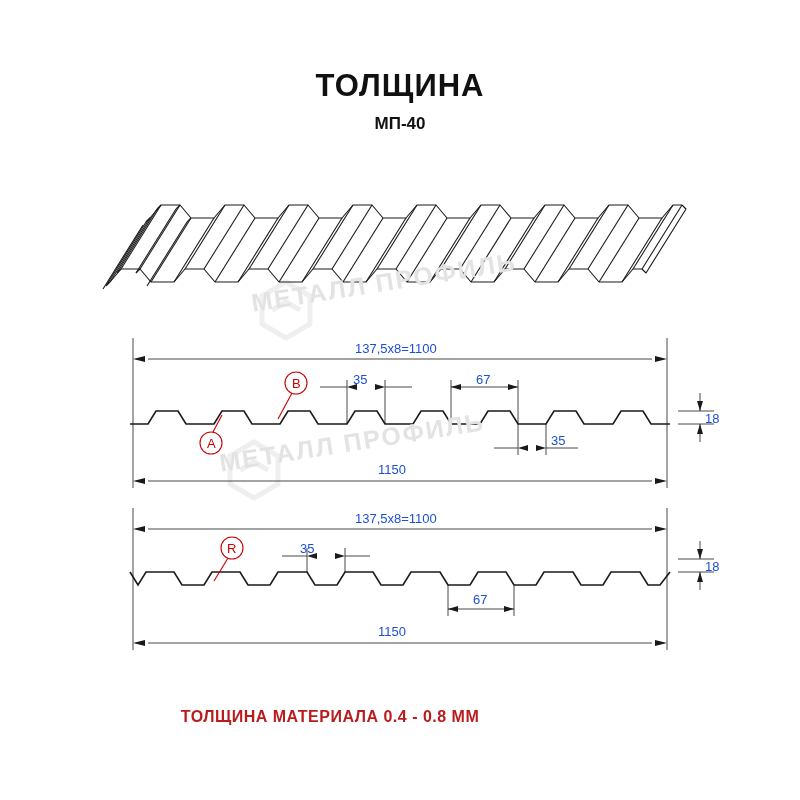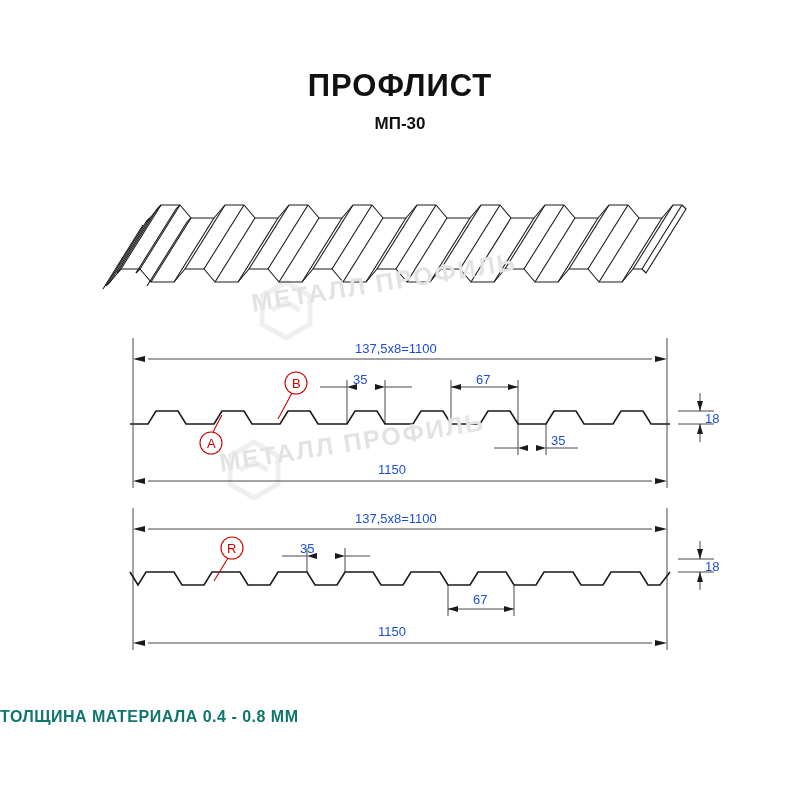--- a/index.html
+++ b/index.html
@@ -41,24 +41,25 @@
     text-align: center;
     font-size: 17px;
     font-weight: bold;
     color: #111;
   }
   .footer-note {
     position: absolute;
     left: 0;
     top: 708px;
     width: 660px;
+    text-align: center;
     font-size: 16px;
     font-weight: bold;
     letter-spacing: 0.5px;
-    color: #0f766e;
+    color: #b91c1c;
   }
   .wm {
     position: absolute;
     color: #e3e3e3;
     font-weight: bold;
     font-size: 25px;
     letter-spacing: 2px;
     white-space: nowrap;
     user-select: none;
   }
@@ -304,22 +305,22 @@
       <polygon points="514,609 504,606 504,612"></polygon>
     </g>
 
     <g stroke="#cc0000" fill="none" stroke-width="1.1">
       <circle cx="232" cy="548" r="11"></circle>
       <line x1="228" y1="558" x2="214" y2="581"></line>
     </g>
   </g>
 </svg>
 
-<div class="title-main">ПРОФЛИСТ</div>
-<div class="title-sub">МП-30</div>
+<div class="title-main">ТОЛЩИНА</div>
+<div class="title-sub">МП-40</div>
 
 <div class="wm wm1">МЕТАЛЛ ПРОФИЛЬ</div>
 <div class="wm wm2">МЕТАЛЛ ПРОФИЛЬ</div>
 
 <div class="dimtext" style="left:355px; top:341px;">137,5х8=1100</div>
 <div class="dimtext" style="left:378px; top:462px;">1150</div>
 <div class="dimtext" style="left:705px; top:411px;">18</div>
 <div class="dimtext" style="left:353px; top:372px;">35</div>
 <div class="dimtext" style="left:476px; top:372px;">67</div>
 <div class="dimtext" style="left:551px; top:433px;">35</div>

